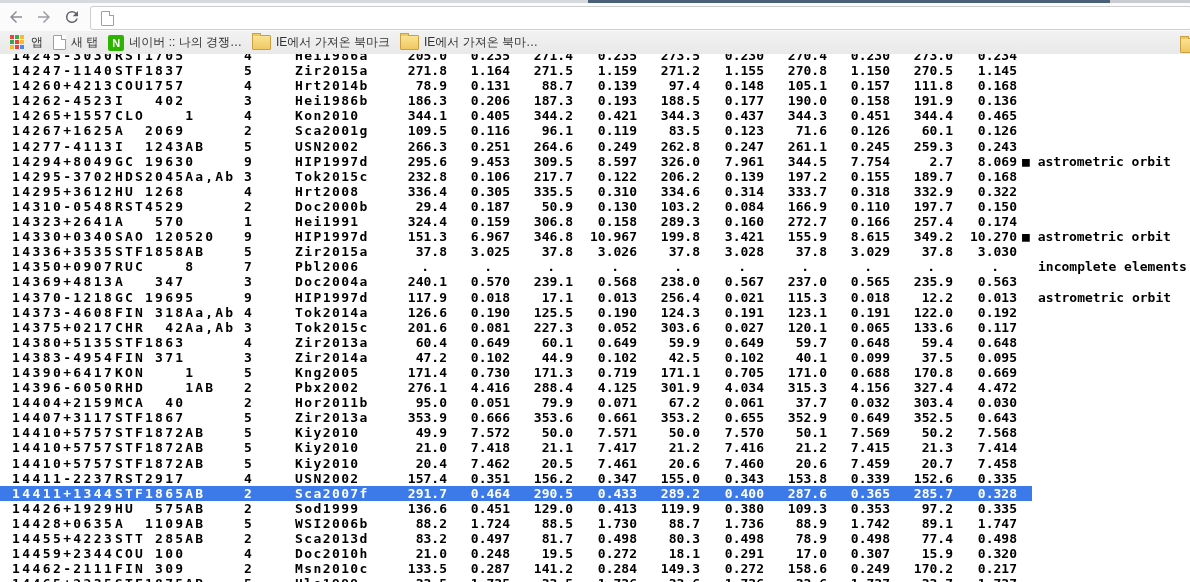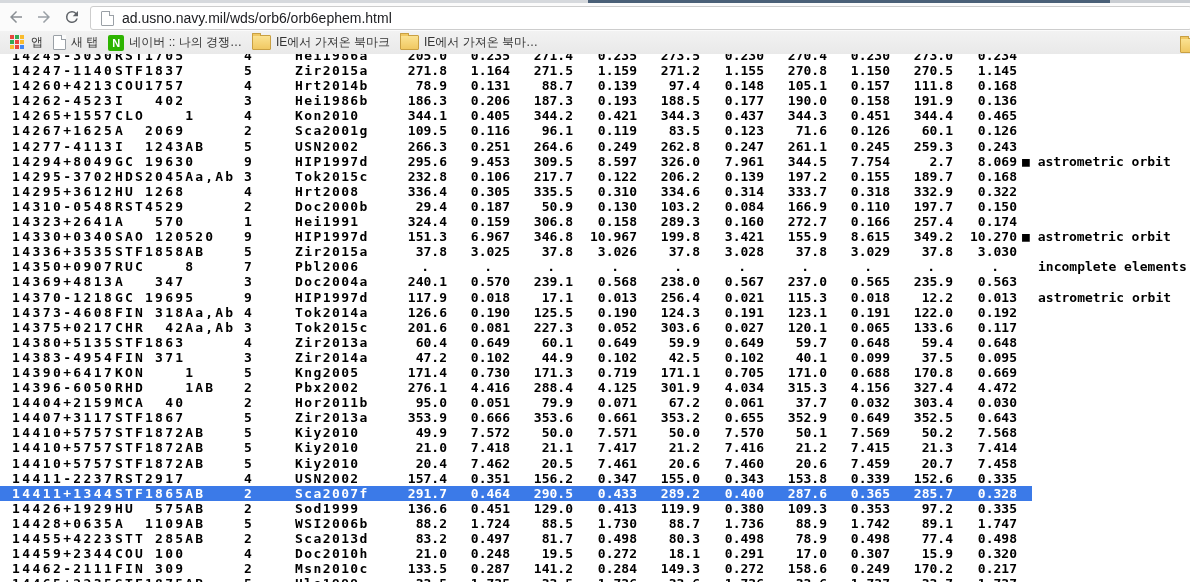--- a/index.html
+++ b/index.html
@@ -83,21 +83,20 @@
   </div>
   <div class="navbtn">
     <span>
       <svg width="18" height="18" viewBox="0 0 24 24">
           <path fill="#5f6368" d="M17.65 6.35A7.96 7.96 0 0 0 12 4a8 8 0 1 0 7.73 10h-2.08A6 6 0 1 1 12 6c1.66 0 3.14.69 4.22 1.78L13 11h7V4l-2.35 2.35z"></path>
         </svg>
     </span>
   </div>
   <div class="omnibox">
     <span class="page-ico"></span>
-    <span class="url-text">ad.usno.navy.mil/wds/orb6/orb6ephem.html</span>
   </div>
 </div>
 
 <div class="bookmarks">
   <div class="bm-item">
     <span class="apps-grid">
       <i style="background:#e8453c"></i>
         <i style="background:#34a853"></i>
         <i style="background:#f9bb2d"></i>
       <i style="background:#34a853"></i>

